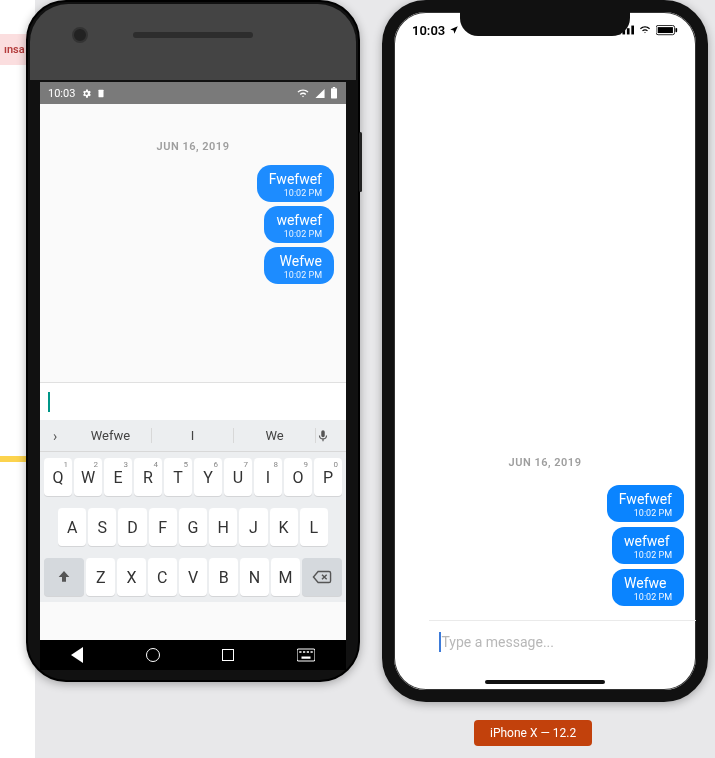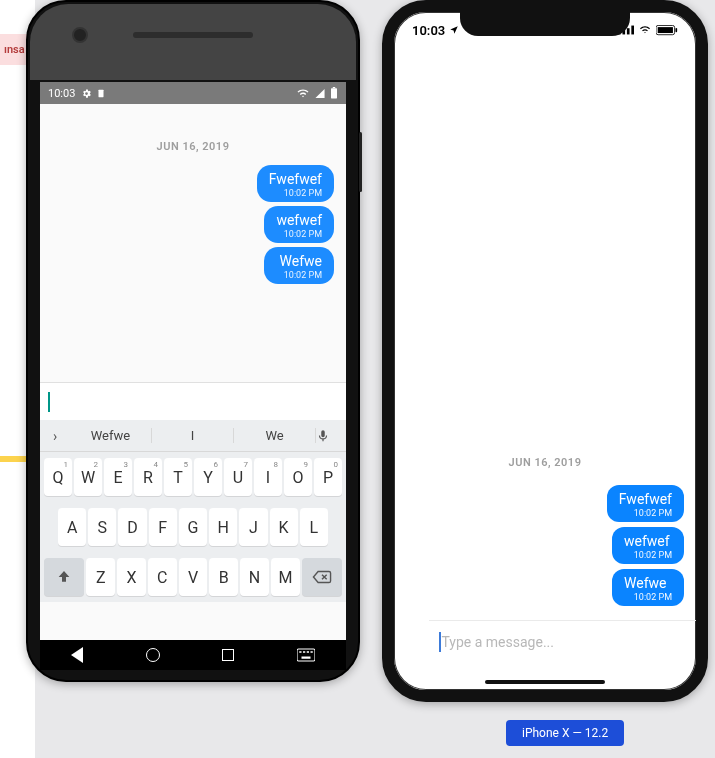--- a/index.html
+++ b/index.html
@@ -117,21 +117,21 @@
   .ibubble .txt { font-size:14px;}
   .ibubble .tm { font-size:9px; opacity:.95; text-align:right; margin-top:1px;}
   .ios-input { position:absolute; bottom:28px; left:0; right:0; height:42px; border-top:1px solid #eaeaea; display:flex; align-items:center; padding:0 10px;margin-left:35px;}
   .ios-input .cursor { width:1.5px; height:20px; background:#3d7bd9; }
   .ios-input .ph { color:#b8b8b8; font-size:14px; margin-left:1px;}
   .home-ind { position:absolute; bottom:6px; left:50%; transform:translateX(-50%); width:120px; height:4px; background:#111; border-radius:4px;}
   .ip-btn { position:absolute; right:-6px; top:120px; width:3px; height:56px; background:#222; border-radius:2px;}
 
   .device-label {
     position:absolute; left:474px; top:720px;
-    background:#1d4ed8; color:#fff; font-size:12px; padding:6px 16px; border-radius:4px;margin-left:32px;
+    background:#c2410c; color:#fff; font-size:12px; padding:6px 16px; border-radius:4px;
   }
 
   
   svg { display:block;}
 </style>
 </head>
 <body>
 
 <div class="bg-left"></div>
 <div class="bg-alert">ınsa</div>

